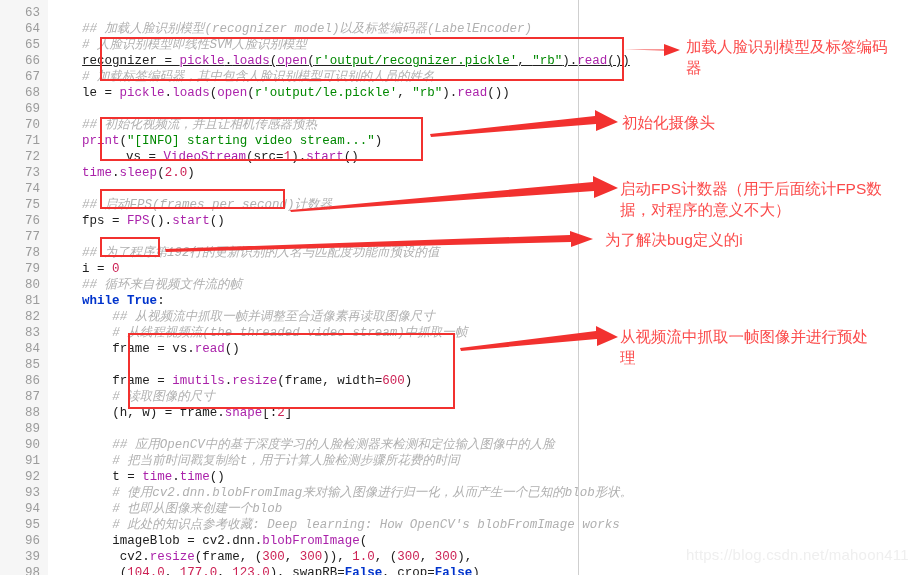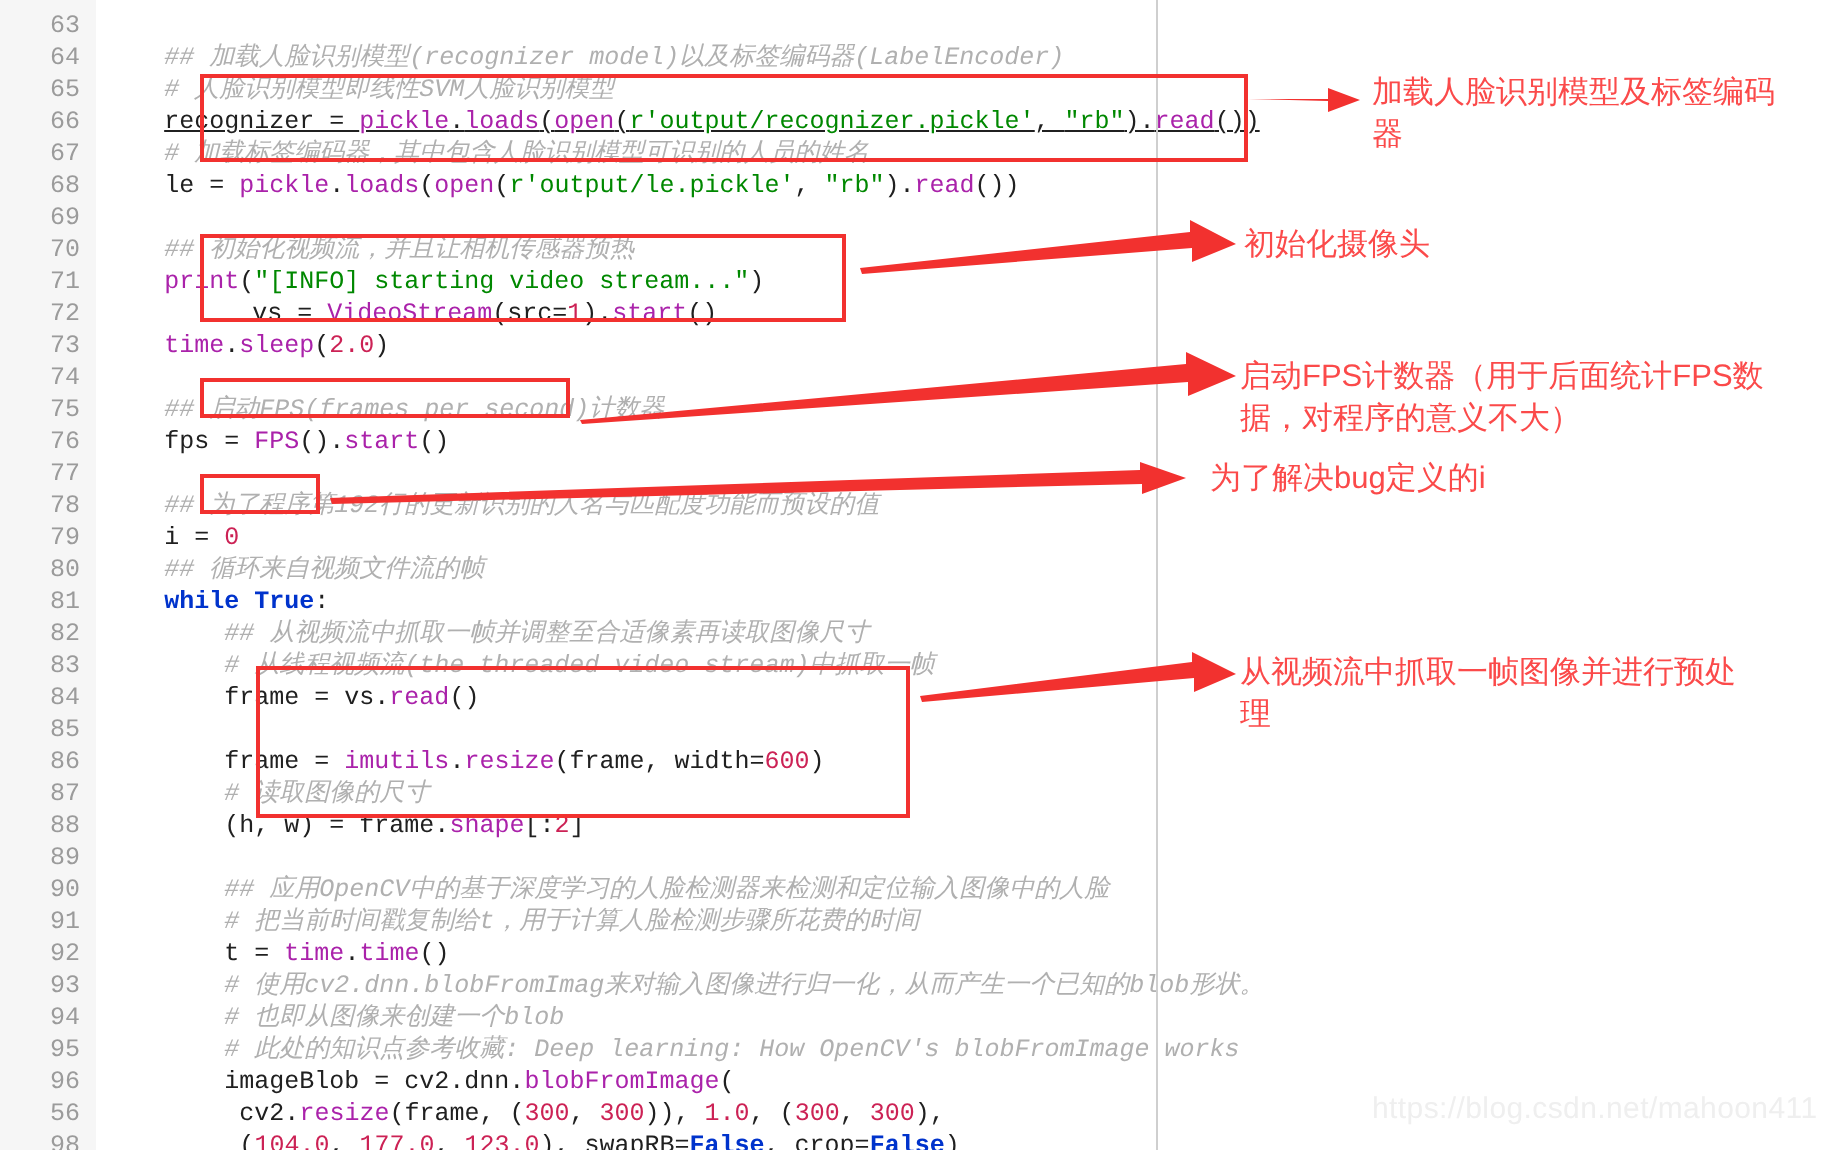--- a/index.html
+++ b/index.html
@@ -117,21 +117,21 @@
       <div class="ln" style="top: 389px;">87</div>
       <div class="ln" style="top: 405px;">88</div>
       <div class="ln" style="top: 421px;">89</div>
       <div class="ln" style="top: 437px;">90</div>
       <div class="ln" style="top: 453px;">91</div>
       <div class="ln" style="top: 469px;">92</div>
       <div class="ln" style="top: 485px;">93</div>
       <div class="ln" style="top: 501px;">94</div>
       <div class="ln" style="top: 517px;">95</div>
       <div class="ln" style="top: 533px;">96</div>
-      <div class="ln" style="top: 549px;">56</div>
+      <div class="ln" style="top: 549px;">39</div>
       <div class="ln" style="top: 565px;">98</div>
     </div>
 
   <div class="code" id="code">
       <div class="line" style="top: 5px; left: 4px;"></div>
       <div class="line" style="top: 21px; left: 34.08px;"><span class="cmt">## 加载人脸识别模型(recognizer model)以及标签编码器(LabelEncoder)</span></div>
       <div class="line" style="top: 37px; left: 34.08px;"><span class="cmt"># 人脸识别模型即线性SVM人脸识别模型</span></div>
       <div class="line" style="top: 53px; left: 34.08px; text-decoration: underline;">recognizer = <span class="fn">pickle</span>.<span class="fn">loads</span>(<span class="fn">open</span>(<span class="str">r'output/recognizer.pickle'</span>, <span class="str">"rb"</span>).<span class="fn">read</span>())</div>
       <div class="line" style="top: 69px; left: 34.08px;"><span class="cmt"># 加载标签编码器，其中包含人脸识别模型可识别的人员的姓名</span></div>
       <div class="line" style="top: 85px; left: 34.08px;">le = <span class="fn">pickle</span>.<span class="fn">loads</span>(<span class="fn">open</span>(<span class="str">r'output/le.pickle'</span>, <span class="str">"rb"</span>).<span class="fn">read</span>())</div>

